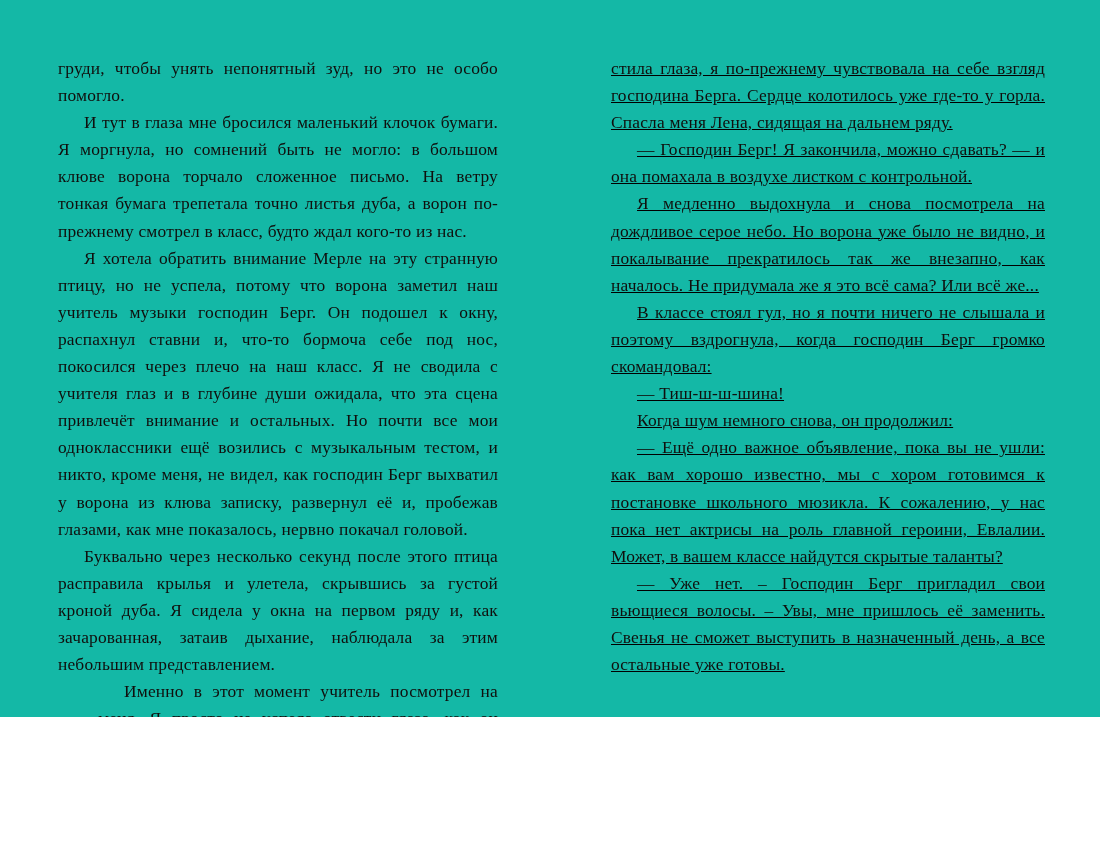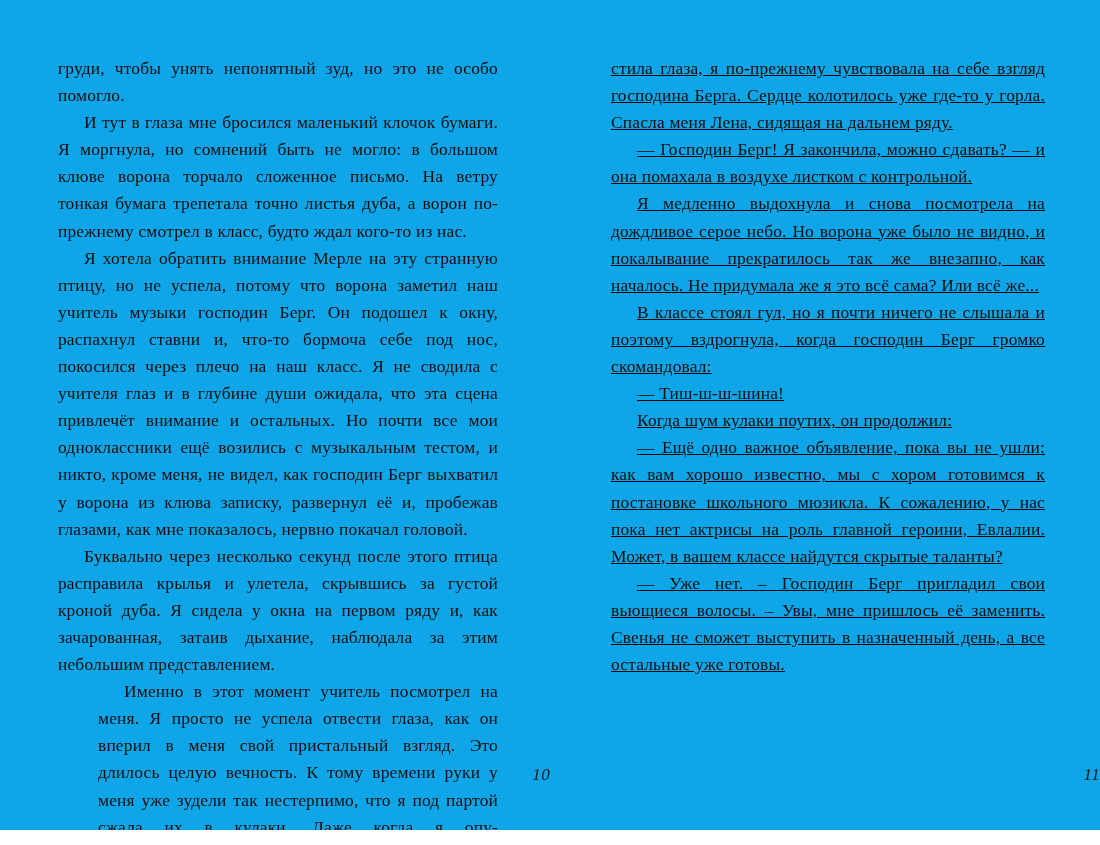--- a/index.html
+++ b/index.html
@@ -4,22 +4,22 @@
 <title>Book spread</title>
 <style>
   html, body {
     margin: 0;
     padding: 0;
     background: #ffffff;
   }
   .spread {
     position: relative;
     width: 1100px;
-    height: 830px;
-    background: #0ea5e9;
+    height: 717px;
+    background: #14b8a6;
     overflow: hidden;
     font-family: "Liberation Serif", "DejaVu Serif", serif;
   }
   .page {
     position: absolute;
     top: 0;
     height: 845px;
   }
   .page-left  { left: 0px;   width: 550px; }
   .page-right { left: 550px; width: 550px; }
@@ -93,20 +93,20 @@
     <div class="folio">10</div>
   </div>
 
   <div class="page page-right">
     <div class="text-block">
         <p class="cont">стила глаза, я по-прежнему чувствовала на себе взгляд господина Берга. Сердце колотилось уже где-то у горла. Спасла меня Лена, сидящая на дальнем ряду.</p>
         <p>— Господин Берг! Я закончила, можно сдавать? — и она помахала в воздухе листком с контрольной.</p>
         <p>Я медленно выдохнула и снова посмотрела на дождливое серое небо. Но ворона уже было не видно, и покалывание прекратилось так же внезапно, как началось. Не придумала же я это всё сама? Или всё же...</p>
         <p>В классе стоял гул, но я почти ничего не слышала и поэтому вздрогнула, когда господин Берг громко скомандовал:</p>
         <p>— Тиш-ш-ш-шина!</p>
-        <p>Когда шум кулаки поутих, он продолжил:</p>
+        <p>Когда шум немного снова, он продолжил:</p>
         <p>— Ещё одно важное объявление, пока вы не ушли: как вам хорошо известно, мы с хором готовимся к постановке школьного мюзикла. К сожалению, у нас пока нет актрисы на роль главной героини, Евлалии. Может, в вашем классе найдутся скрытые таланты?</p>
         <p>— Уже нет. – Господин Берг пригладил свои вьющиеся волосы. – Увы, мне пришлось её заменить. Свенья не сможет выступить в назначенный день, а все остальные уже готовы.</p>
       </div>
     <div class="folio">11</div>
   </div>
 
 </div>
 
 </body></html>

